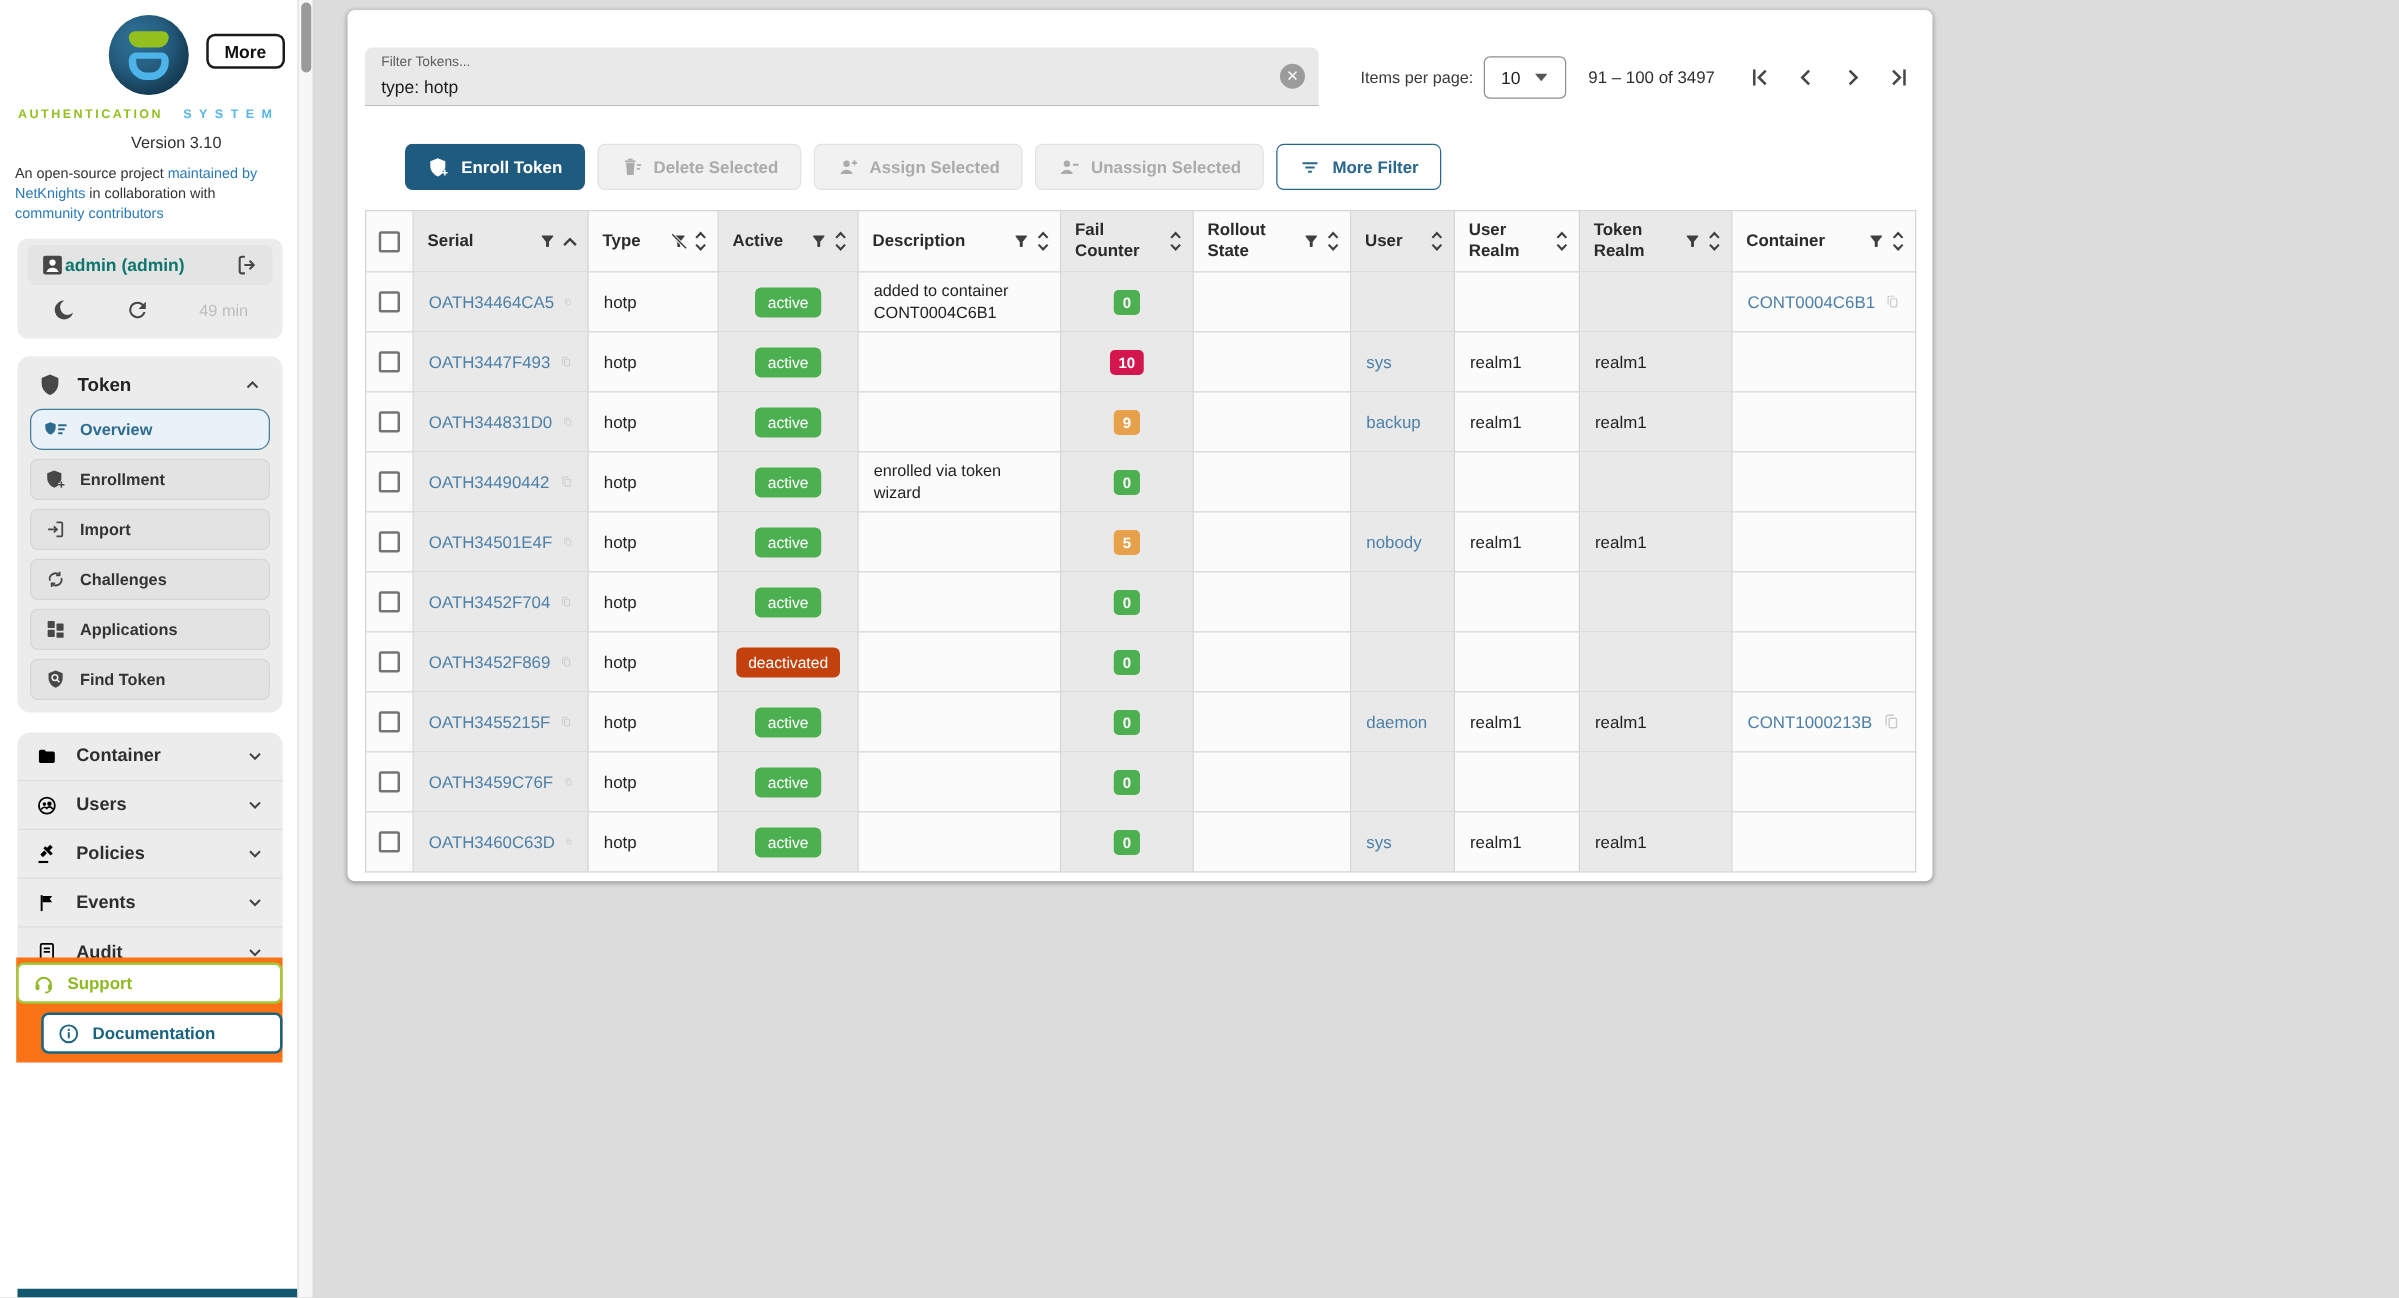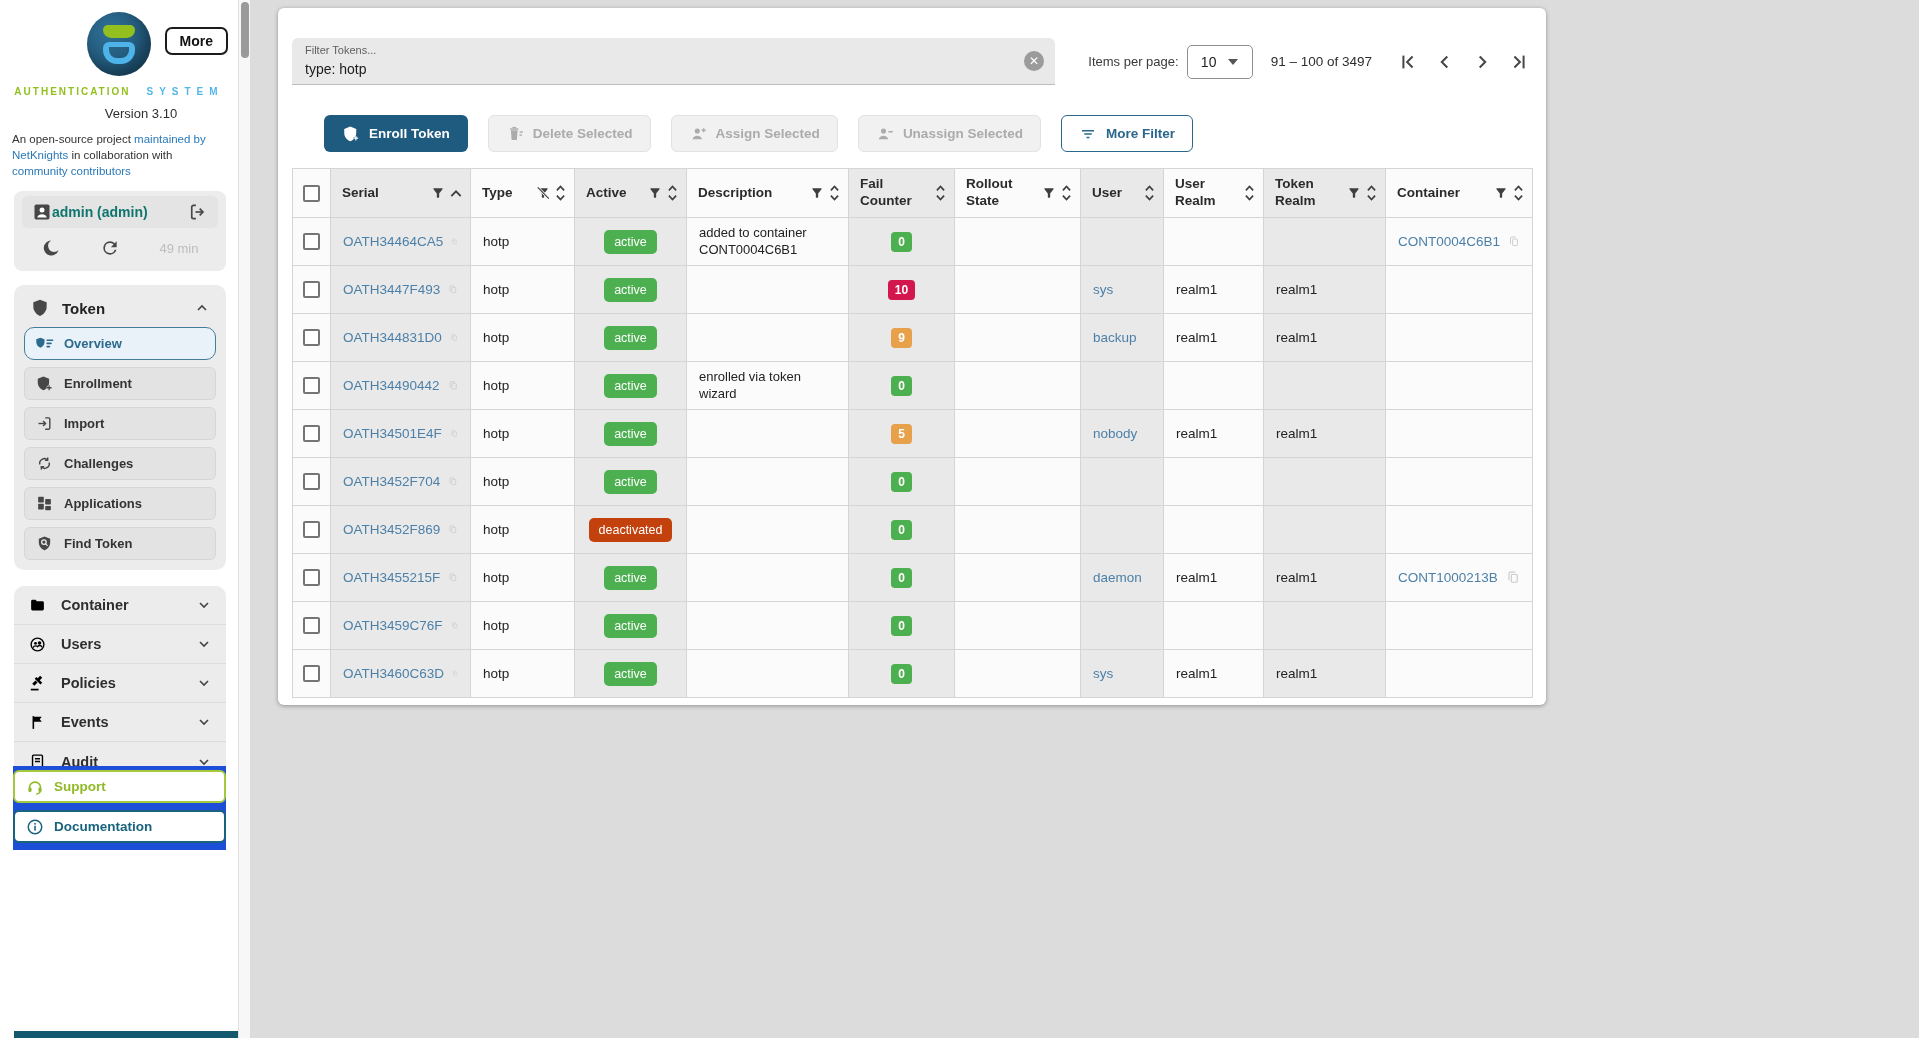--- a/index.html
+++ b/index.html
@@ -53,27 +53,27 @@
   .side-item.selected { background:#e9f2f8; border:1px solid #447d9c; color:#2c6a8e; }
   .side-item.selected .si-label { color:#2c6a8e; }
 
   .nav-panel { margin:16px 12px 0 14px; background:#ececec; border-radius:10px; overflow:hidden; }
   .nav-row { display:flex; align-items:center; gap:14px; height:39px; padding:0 14px; border-bottom:1px solid #dcdcdc; cursor:pointer; }
   .nav-row:last-child { border-bottom:none; }
   .nav-label { font-size:14.5px; font-weight:700; color:#2e2e2e; flex:1; }
   .chev { display:inline-flex; width:16px; height:16px; color:#444; }
   .chev svg { width:100%; height:100%; }
 
-  .sidebar-bottom { position:absolute; left:13px; top:766px; width:213px; background:#1d4ed8; padding-top:4px; z-index:7; }
+  .sidebar-bottom { position:absolute; left:13px; top:766px; width:213px; background:#f97316; padding-top:4px; z-index:7; }
   .pill-btn { display:flex; align-items:center; gap:10px; height:33px; border-radius:6px; background:#fff;
       padding:0 11px; cursor:pointer; margin-bottom:7px; }
   .pill-btn .si-icon { width:18px; height:18px; }
   .support-btn { border:2px solid #a5c93c; color:#8fba25; }
   .support-btn .pill-label { color:#8fba25; }
-  .doc-btn { border:2px solid #19637e; color:#19637e; }
+  .doc-btn { border:2px solid #19637e; color:#19637e;margin-left:20px; }
   .pill-label { font-size:13.5px; font-weight:700; }
   .footer-strip { position:absolute; left:14px; bottom:0; width:224px; height:7px; background:#14586f; }
 
   
   .main { position:absolute; left:250px; top:0; right:0; bottom:0; background:#dcdcdc; }
   .card { position:absolute; left:28px; top:8px; width:1268px; height:697px; background:#fff; border-radius:6px;
       box-shadow:0 1px 4px rgba(0,0,0,.35); }
 
   .top-row { position:absolute; left:14px; top:30px; right:16px; display:flex; align-items:center; }
   .filter-field { width:763px; height:47px; background:#e9e9e9; border-radius:6px 6px 0 0; position:relative;
@@ -85,21 +85,21 @@
 
   .pager { margin-left:auto; display:flex; align-items:center; }
   .pg-label { font-size:13px; color:#3a3a3a; }
   .page-size { width:66px; height:34px; border:1px solid #8f8f8f; border-radius:5px; margin-left:8px;
       display:flex; align-items:center; justify-content:center; gap:12px; font-size:14px; color:#222; cursor:pointer; background:#fff; }
   .ps-caret { width:0; height:0; border-left:5px solid transparent; border-right:5px solid transparent; border-top:6px solid #555; }
   .pg-range { font-size:13.5px; color:#2e2e2e; margin:0 10px 0 18px; }
   .pg-btn { width:22px; height:22px; color:#474747; margin-left:15px; cursor:pointer; display:inline-flex; }
   .pg-btn svg { width:100%; height:100%; }
 
-  .btn-row { position:absolute; left:14px; top:107px; display:flex; gap:20px;padding-left:32px; }
+  .btn-row { position:absolute; left:14px; top:107px; display:flex; gap:10px;padding-left:32px; }
   .btn { height:37px; border-radius:6px; display:flex; align-items:center; gap:9px; padding:0 17px;
       font-size:13.5px; font-weight:700; cursor:pointer; border:1px solid transparent; }
   .btn .b-icon { display:inline-flex; width:18px; height:18px; }
   .btn .b-icon svg { width:100%; height:100%; }
   .btn-primary { background:#1e5b7e; color:#fff; }
   .btn-disabled { background:#f1f1f1; color:#ababab; border:1px solid #e2e2e2; cursor:default; }
   .btn-outline { background:#fff; color:#2a678c; border:1px solid #2a678c; }
 
   .table-wrap { position:absolute; left:14px; top:160px; }
   table { border-collapse:collapse; table-layout:fixed; width:1240px; background:#fbfbfb; }

